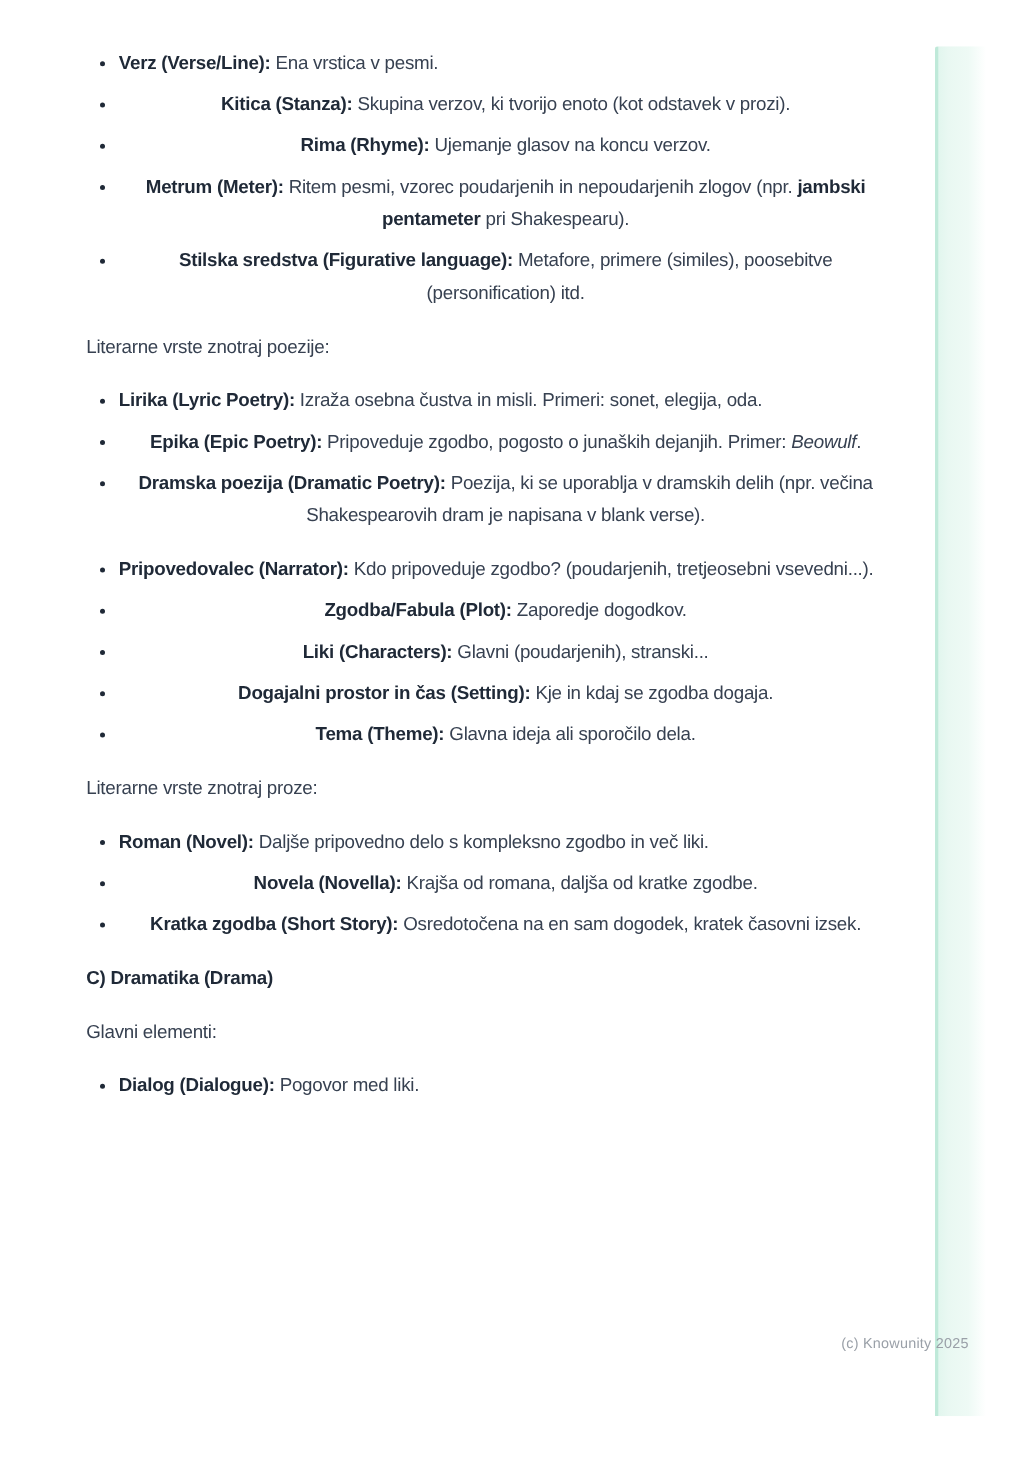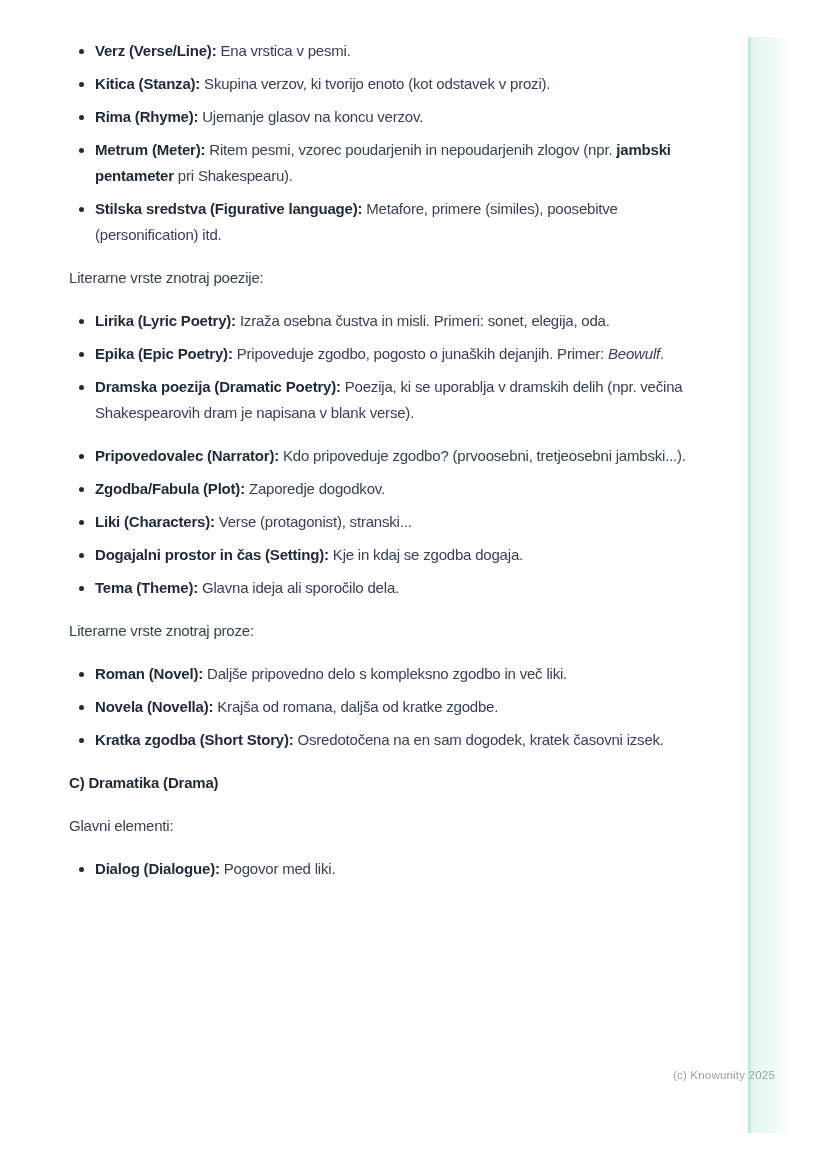--- a/index.html
+++ b/index.html
@@ -50,21 +50,21 @@
     margin: 0 0 17px;
     font-weight: 700;
     color: var(--text-bold);
   }
   ul.list {
     margin: 0 0 17px;
     padding-left: 26px;
     list-style: disc;
   }
   ul.list li { margin: 0; }
-  ul.list li + li { margin-top: 7px; }
+  ul.list li + li { margin-top: 7px; text-align: center; }
   ul.list li::marker { color: var(--text-bold); }
   .seg-bold { font-weight: 700; color: var(--text-bold); }
   .seg-italic { font-style: italic; margin-top: 16px; }
   .seg-regular { font-weight: 400; }
   .watermark {
     position: absolute;
     top: 1068px;
     right: 53px;
     font-size: 11.5px;
     line-height: 14px;
@@ -86,23 +86,23 @@
       <li><span class="seg-bold">Metrum (Meter):</span><span class="seg-regular"> Ritem pesmi, vzorec poudarjenih in nepoudarjenih zlogov (npr. </span><span class="seg-bold">jambski pentameter</span><span class="seg-regular"> pri Shakespearu).</span></li>
       <li><span class="seg-bold">Stilska sredstva (Figurative language):</span><span class="seg-regular"> Metafore, primere (similes), poosebitve (personification) itd.</span></li>
     </ul>
     <p class="para">Literarne vrste znotraj poezije:</p>
     <ul class="list">
       <li><span class="seg-bold">Lirika (Lyric Poetry):</span><span class="seg-regular"> Izraža osebna čustva in misli. Primeri: sonet, elegija, oda.</span></li>
       <li><span class="seg-bold">Epika (Epic Poetry):</span><span class="seg-regular"> Pripoveduje zgodbo, pogosto o junaških dejanjih. Primer: </span><span class="seg-italic">Beowulf</span><span class="seg-regular">.</span></li>
       <li><span class="seg-bold">Dramska poezija (Dramatic Poetry):</span><span class="seg-regular"> Poezija, ki se uporablja v dramskih delih (npr. večina Shakespearovih dram je napisana v blank verse).</span></li>
     </ul>
     <ul class="list">
-      <li><span class="seg-bold">Pripovedovalec (Narrator):</span><span class="seg-regular"> Kdo pripoveduje zgodbo? (prvoosebni, tretjeosebni jambski...).</span></li>
+      <li><span class="seg-bold">Pripovedovalec (Narrator):</span><span class="seg-regular"> Kdo pripoveduje zgodbo? (poudarjenih, tretjeosebni vsevedni...).</span></li>
       <li><span class="seg-bold">Zgodba/Fabula (Plot):</span><span class="seg-regular"> Zaporedje dogodkov.</span></li>
-      <li><span class="seg-bold">Liki (Characters):</span><span class="seg-regular"> Verse (protagonist), stranski...</span></li>
+      <li><span class="seg-bold">Liki (Characters):</span><span class="seg-regular"> Glavni (poudarjenih), stranski...</span></li>
       <li><span class="seg-bold">Dogajalni prostor in čas (Setting):</span><span class="seg-regular"> Kje in kdaj se zgodba dogaja.</span></li>
       <li><span class="seg-bold">Tema (Theme):</span><span class="seg-regular"> Glavna ideja ali sporočilo dela.</span></li>
     </ul>
     <p class="para">Literarne vrste znotraj proze:</p>
     <ul class="list">
       <li><span class="seg-bold">Roman (Novel):</span><span class="seg-regular"> Daljše pripovedno delo s kompleksno zgodbo in več liki.</span></li>
       <li><span class="seg-bold">Novela (Novella):</span><span class="seg-regular"> Krajša od romana, daljša od kratke zgodbe.</span></li>
       <li><span class="seg-bold">Kratka zgodba (Short Story):</span><span class="seg-regular"> Osredotočena na en sam dogodek, kratek časovni izsek.</span></li>
     </ul>
     <p class="heading">C) Dramatika (Drama)</p>

